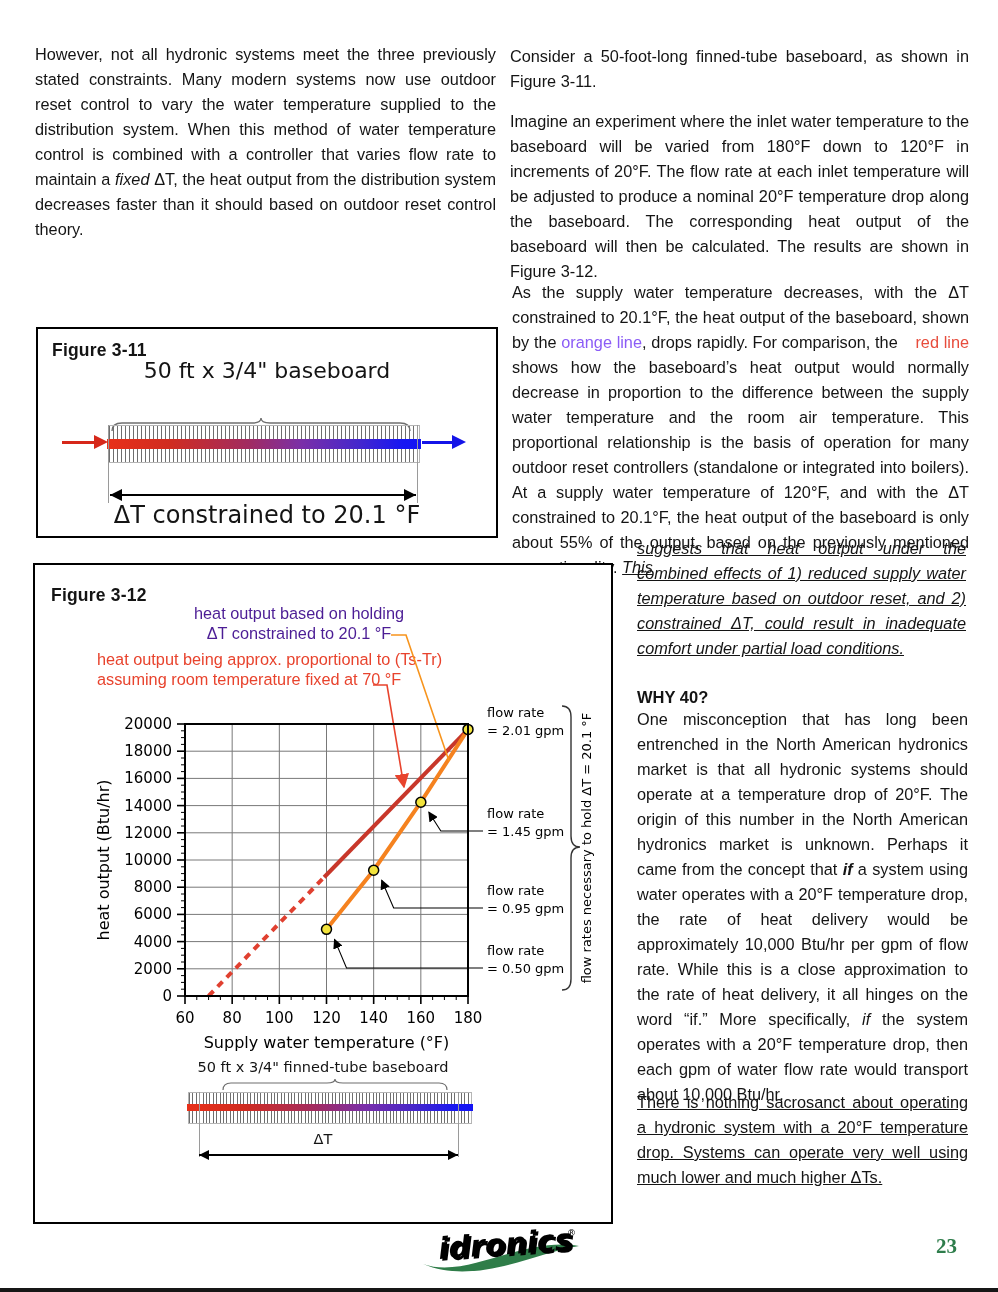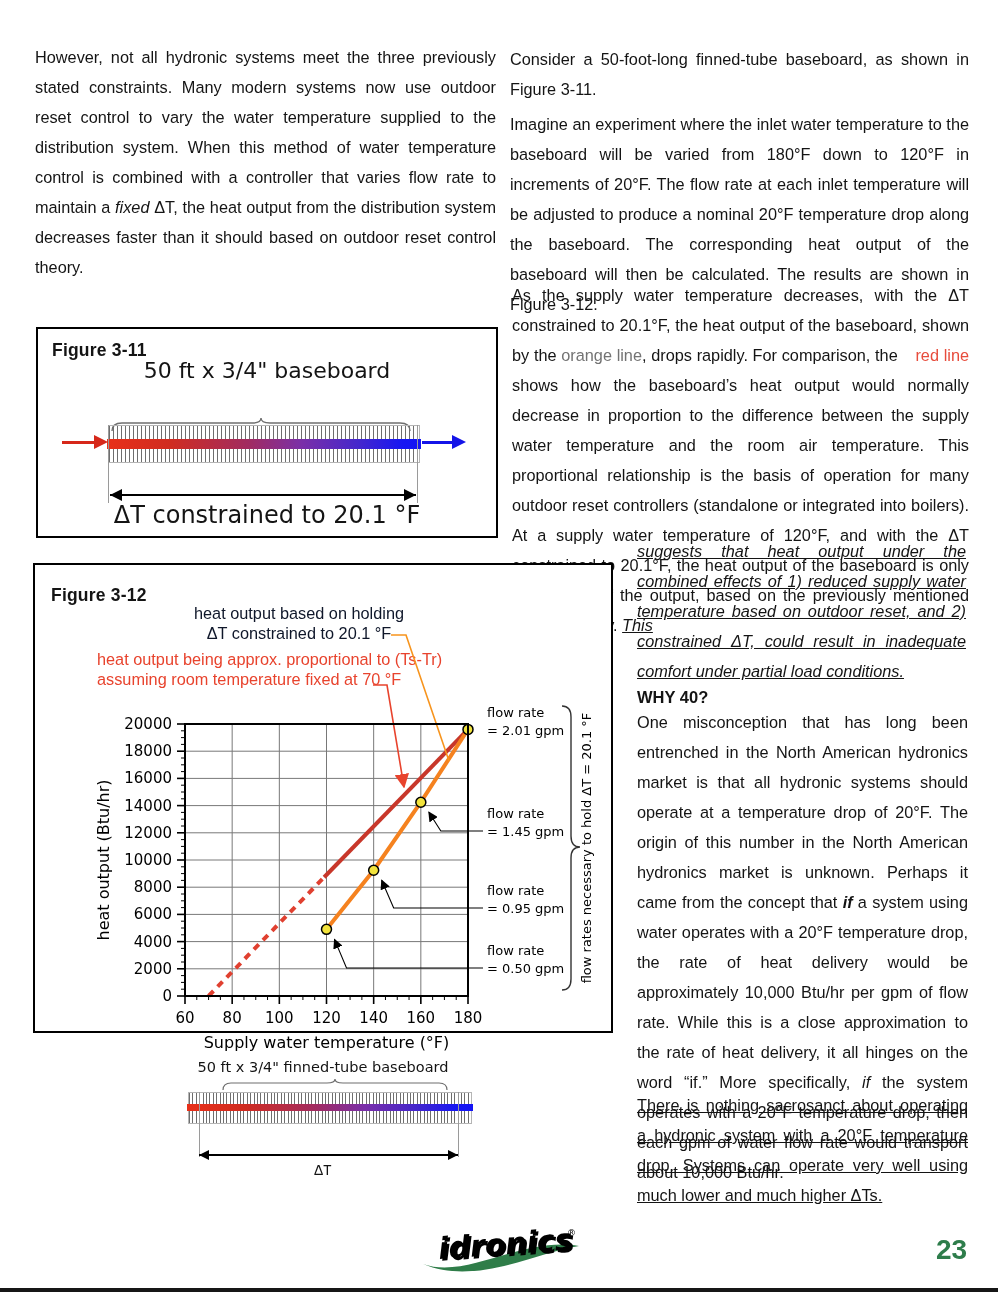--- a/index.html
+++ b/index.html
@@ -1,22 +1,22 @@
 <!DOCTYPE html>
 <html><head>
 <meta charset="utf-8">
 <style>
   html,body{margin:0;padding:0;background:#e8e8e8;}
   .page{position:relative;width:998px;height:1292px;background:#ffffff;margin:0 auto;
         font-family:"Liberation Sans",sans-serif;color:#141414;overflow:hidden;}
-  .para{position:absolute;font-size:16.3px;line-height:30px;text-align:justify;}
+  .para{position:absolute;font-size:16.3px;line-height:25px;text-align:justify;}
   .i{font-style:italic;}
   .bi{font-style:italic;font-weight:bold;}
   .uli{font-style:italic;text-decoration:underline;}
-  .orange-word{color:#737373;}
+  .orange-word{color:#8b5cf6;}
   .red-word{color:#E74C3C;margin-left:13px;}
   .why-head{position:absolute;font-size:16.5px;font-weight:bold;}
   
   .figbox{position:absolute;border:2px solid #000;background:#fff;box-sizing:border-box;padding-left:12px;}
   .fig-label{position:absolute;font-weight:bold;font-size:17.5px;letter-spacing:.2px;}
   
   .f11-t1{position:absolute;left:0;right:0;text-align:center;font-family:"DejaVu Sans",sans-serif;font-size:22px;}
   .f11-t2{position:absolute;left:0;right:0;text-align:center;font-family:"DejaVu Sans",sans-serif;font-size:22px;}
   .f11-cap{position:absolute;left:0;right:0;text-align:center;font-family:"DejaVu Sans",sans-serif;font-size:24px;}
   .baseboard{position:absolute;border:1px solid #b5b5b5;
@@ -26,30 +26,30 @@
   .endline{position:absolute;width:1px;background:#9a9a9a;}
   .dim{position:absolute;}
   .dim .bar{position:absolute;left:0;right:0;top:5px;height:2px;background:#000;}
   .dim .ah-l{position:absolute;left:0;top:0;width:0;height:0;border-right:12px solid #000;border-top:6px solid transparent;border-bottom:6px solid transparent;}
   .dim .ah-r{position:absolute;right:0;top:0;width:0;height:0;border-left:12px solid #000;border-top:6px solid transparent;border-bottom:6px solid transparent;}
   .flowarrow{position:absolute;height:14px;}
   .flowarrow .shaft{position:absolute;top:5.5px;left:0;height:3px;background:currentColor;}
   .flowarrow .head{position:absolute;right:0;top:0;width:0;height:0;border-left:14px solid currentColor;border-top:7px solid transparent;border-bottom:7px solid transparent;}
   
   .ann{position:absolute;font-size:16.3px;line-height:20px;white-space:pre-line;}
-  .ann.orange{color:#0f172a;text-align:center;}
+  .ann.orange{color:#4c1d95;text-align:center;}
   .ann.red{color:#E8432D;text-align:left;margin-left:34px;}
   .f12-bbtitle{position:absolute;left:0;right:0;text-align:center;font-family:"DejaVu Sans",sans-serif;font-size:14.5px;}
   .f12-dt{position:absolute;left:0;right:0;text-align:center;font-family:"DejaVu Sans",sans-serif;font-size:14.5px;}
   svg text{font-family:"DejaVu Sans",sans-serif;fill:#000;}
   svg text.tick{font-size:15px;}
   svg text.axis-label{font-size:16px;}
   svg text.flow{font-size:13px;}
   svg text.rot{font-size:13px;}
-  .footer-pagenum{position:absolute;color:#2E7D4B;font-weight:bold;font-size:28px;font-family:Liberation Sans, sans-serif;}
+  .footer-pagenum{position:absolute;color:#2E7D4B;font-weight:bold;font-size:21px;font-family:Liberation Serif, serif;}
   .bottom-edge{position:absolute;left:0;right:0;bottom:0;height:4px;background:#161616;}
 </style>
 </head>
 <body>
 
 <div class="page">
 
   <div class="para" style="left:35px;top:42px;width:461px;"><span>However, not all hydronic systems meet the three previously stated constraints. Many modern systems now use outdoor reset control to vary the water temperature supplied to the distribution system. When this method of water temperature control is combined with a controller that varies flow rate to maintain a </span><span class="i">fixed</span><span> ΔT, the heat output from the distribution system decreases faster than it should based on outdoor reset control theory.</span></div>
 
   <div class="para" style="left:510px;top:44px;width:459px;">Consider a 50-foot-long finned-tube baseboard, as shown in Figure 3-11.</div>
@@ -80,21 +80,21 @@
     <div class="endline" style="left:70px;top:96px;height:78px;"></div>
     <div class="endline" style="left:379px;top:96px;height:78px;"></div>
     <div class="dim" style="left:72px;top:160px;width:306px;height:12px;">
       <span class="bar"></span>
         <span class="ah-l"></span>
         <span class="ah-r"></span>
     </div>
     <div class="f11-cap" style="top:172px;">ΔT constrained to 20.1 °F</div>
   </div>
 
-  <div class="figbox" style="left:33px;top:563px;width:580px;height:470px;">
+  <div class="figbox" style="left:33px;top:563px;width:580px;height:661px;">
     <div class="fig-label" style="left:16px;top:20px;">Figure 3-12</div>
     <div class="ann orange" style="left:126px;top:38px;width:276px;">heat output based on holding
 ΔT constrained to 20.1 °F</div>
     <div class="ann red" style="left:28px;top:84px;width:440px;">heat output being approx. proportional to (Ts-Tr)
 assuming room temperature fixed at 70 °F</div>
 
     <svg id="chart-svg" style="position:absolute;left:0;top:0;" width="576" height="615" viewBox="0 0 576 615">
       <defs>
         <marker id="mBlack" viewBox="0 0 10 10" refX="9" refY="5" markerWidth="9" markerHeight="9" orient="auto">
             <path d="M0,0 L10,5 L0,10 z" fill="#000"></path>
@@ -230,21 +230,21 @@
 
     <div class="f12-bbtitle" style="top:494px;">50 ft x 3/4" finned-tube baseboard</div>
     <svg style="position:absolute;left:187px;top:514px;" width="226" height="12" viewBox="0 0 226 12">
       <path d="M1,11 Q1,4 9,4 L105,4 Q113,4 113,0 Q113,4 121,4 L217,4 Q225,4 225,11" fill="none" stroke="#6f6f6f" stroke-width="1.2"></path>
     </svg>
     <div class="baseboard" style="left:153px;top:527px;width:282px;height:30px;background:repeating-linear-gradient(90deg,#6e6e6e 0px,#6e6e6e 1px,transparent 1px,transparent 3.4px);">
       <div class="tube" style="top:11px;height:7px;"></div>
     </div>
     <div class="endline" style="left:164px;top:527px;height:65px;"></div>
     <div class="endline" style="left:423px;top:527px;height:65px;"></div>
-    <div class="f12-dt" style="top:598px;font-family:Liberation Mono, monospace;">ΔT</div>
+    <div class="f12-dt" style="top:566px;">ΔT</div>
     <div class="dim" style="left:164px;top:584px;width:259px;height:12px;">
       <span class="bar" style="height:1.6px;"></span>
         <span class="ah-l" style="border-right-width:10px;border-top-width:5px;border-bottom-width:5px;top:1px;"></span>
         <span class="ah-r" style="border-left-width:10px;border-top-width:5px;border-bottom-width:5px;top:1px;"></span>
     </div>
   </div>
 
   <svg style="position:absolute;left:415px;top:1220px;" width="170" height="64" viewBox="0 0 170 64">
     <path d="M8,44 C52,60 108,16 164,26 C120,33 60,66 8,44 Z" fill="#2F7D49"></path>
     <text x="24" y="39" font-family="DejaVu Serif, serif" font-size="30" font-style="italic" font-weight="bold" fill="#8a8a8a" transform="rotate(-4 24 39) translate(2,2)" aria-label="idronics">idronics</text>

